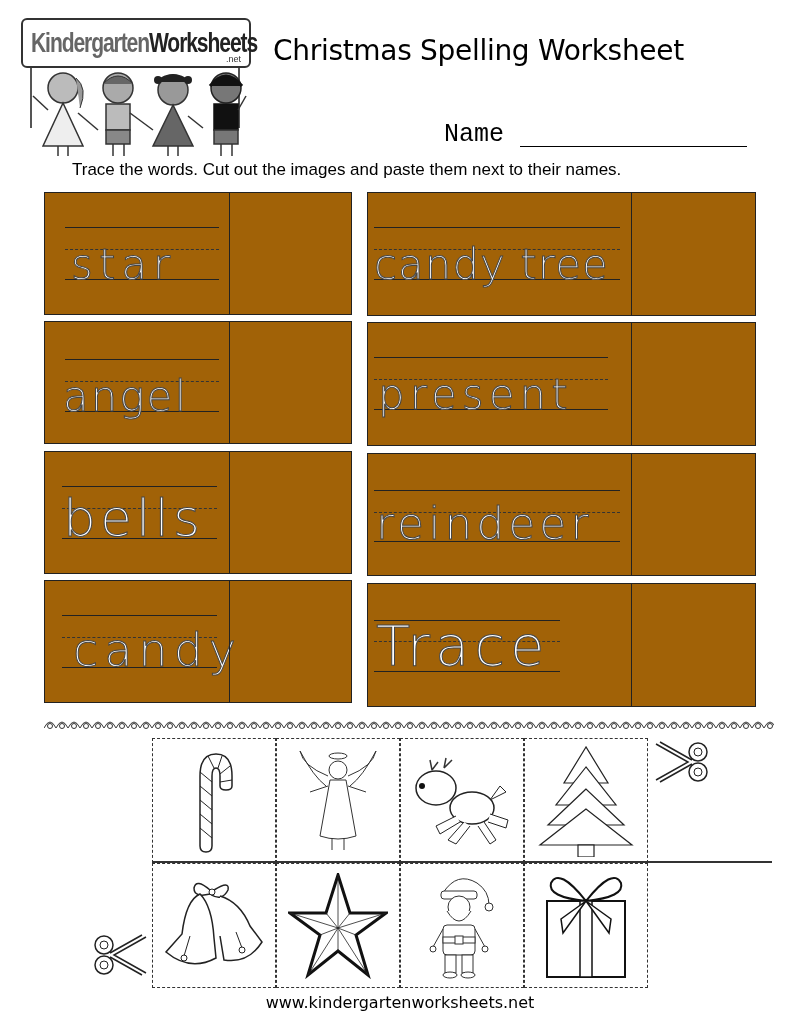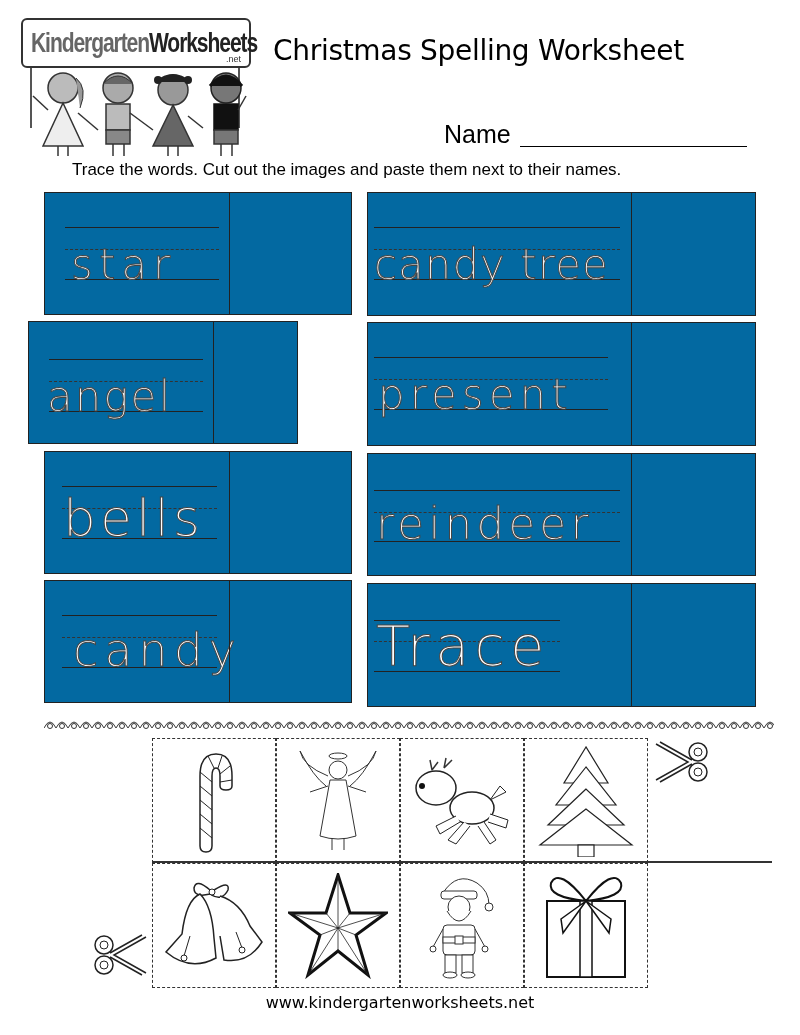--- a/index.html
+++ b/index.html
@@ -8,25 +8,25 @@
 
   .logo { position: absolute; left: 18px; top: 12px; width: 236px; height: 146px; }
   .logo-sign { position: absolute; left: 3px; top: 6px; width: 230px; height: 50px; border: 2px solid #333; border-radius: 6px; background: #fff; }
   .logo-text { position: absolute; left: 8px; top: 8px; font-family: "Liberation Sans", sans-serif; font-size: 27px; font-weight: bold; letter-spacing: -1.4px; transform: scaleX(0.78); transform-origin: left; white-space: nowrap; }
   .logo-text .k { color: #666; }
   .logo-text .w { color: #222; }
   .logo-net { position: absolute; right: 8px; top: 34px; font-size: 9px; color: #333; font-family: "Liberation Sans", sans-serif; }
   .logo-kids { position: absolute; left: 0; top: 56px; }
 
   .title { position: absolute; left: 273px; top: 34px; font-size: 28px; font-family: "DejaVu Sans", sans-serif; letter-spacing: -0.3px; }
-  .name-label { position: absolute; left: 444px; top: 120px; font-size: 25px; font-family: Liberation Sans, sans-serif; }
+  .name-label { position: absolute; left: 444px; top: 120px; font-size: 25px; font-family: Liberation Mono, monospace; }
   .name-line { position: absolute; left: 520px; top: 146px; width: 227px; border-bottom: 1.5px solid #000; }
   .instructions { position: absolute; left: 72px; top: 160px; font-size: 17px; font-family: "Liberation Sans", sans-serif; white-space: nowrap; }
 
-  .card { position: absolute; border: 1.5px solid #222; background: #0369a1; }
+  .card { position: absolute; border: 1.5px solid #222; background: #a16207; }
   .card .divider { position: absolute; top: 0; bottom: 0; border-left: 1.5px solid #222; }
   .card .paste-box { position: absolute; top: 0; bottom: 0; right: 0; }
   .card .line-top { position: absolute; border-top: 1.5px solid #222; }
   .card .line-mid { position: absolute; border-top: 1.5px dashed #333; }
   .card .line-base { position: absolute; border-top: 1.5px solid #222; }
   .card .trace-word { position: absolute; font-family: "DejaVu Sans", sans-serif; font-weight: 300; color: #fff; -webkit-text-stroke: 1px #444; letter-spacing: 6px; white-space: nowrap; line-height: 1; }
 
   .scallop { position: absolute; left: 44px; top: 716px; width: 730px; height: 16px; }
   .cut-grid { position: absolute; left: 152px; top: 738px; width: 620px; height: 250px; }
   .cut-cell { position: absolute; width: 124px; height: 125px; border: 1.5px dashed #333; display: flex; align-items: center; justify-content: center; }
@@ -89,21 +89,21 @@
 
 <div class="card" style="left:44px;top:192px;width:308px;height:123px;">
   <div class="line-top" style="left:20px;top:34px;width:154px;"></div>
   <div class="line-mid" style="left:20px;top:56px;width:154px;"></div>
   <div class="line-base" style="left:20px;top:86px;width:154px;"></div>
   <div class="trace-word" style="left:26px;top:51px;font-size:42px;">star</div>
   <div class="divider" style="left:184px;"></div>
   <div class="paste-box" style="left:186px;"></div>
 </div>
 
-<div class="card" style="left:28px;top:321px;width:270px;height:123px;">
+<div class="card" style="left:44px;top:321px;width:308px;height:123px;">
   <div class="line-top" style="left:20px;top:37px;width:154px;"></div>
   <div class="line-mid" style="left:20px;top:59px;width:154px;"></div>
   <div class="line-base" style="left:20px;top:89px;width:154px;"></div>
   <div class="trace-word" style="left:18px;top:54px;font-size:42px;letter-spacing:2px;">angel</div>
   <div class="divider" style="left:184px;"></div>
   <div class="paste-box" style="left:186px;"></div>
 </div>
 
 <div class="card" style="left:44px;top:451px;width:308px;height:123px;">
   <div class="line-top" style="left:17px;top:34px;width:155px;"></div>

